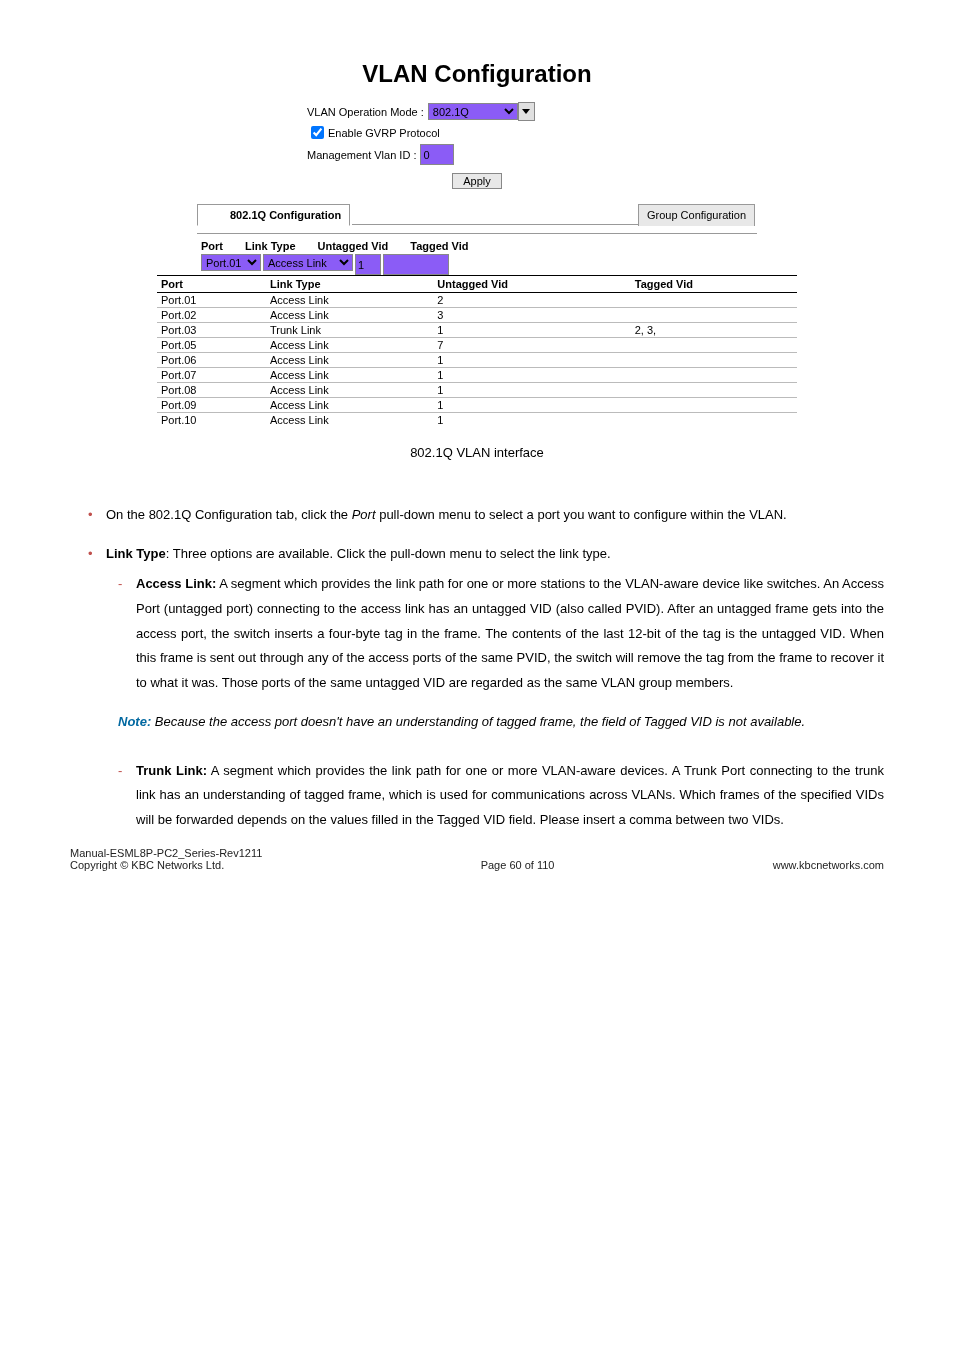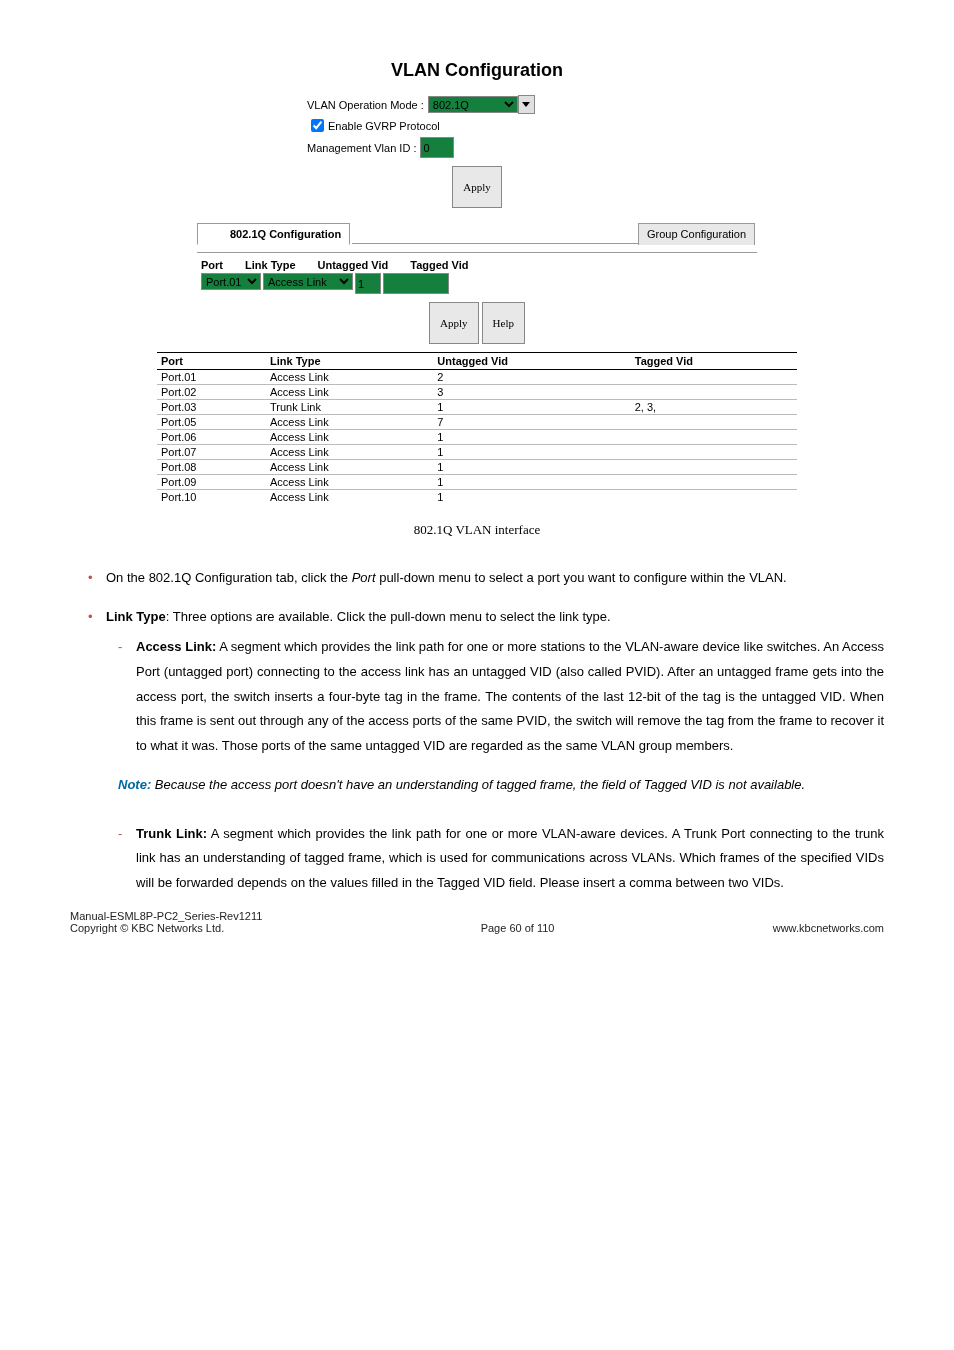--- a/index.html
+++ b/index.html
@@ -7,50 +7,50 @@
     font-size: 12px;
     color: #000;
     background: #fff;
     margin: 0;
     padding: 60px 70px 40px 70px;
     width: 954px;
     box-sizing: border-box;
   }
   .vlan-title {
     font-family: Arial, sans-serif;
-    font-size: 18px;
+    font-size: 24px;
     font-weight: bold;
     text-align: center;
     margin: 0 0 14px 0;
   }
   .config-box {
     width: 340px;
     margin: 0 auto 6px auto;
   }
   .config-row {
     display: flex;
     align-items: center;
     font-size: 11px;
     margin: 2px 0;
   }
   .config-row label { margin-right: 4px; }
   select.small, input.small {
     font-size: 11px;
     height: 17px;
     border:1px solid #888;
-    background:#15803d;
+    background:#8b5cf6;
   }
   .select-wide { width: 90px; }
   .input-sm { width: 28px; }
   .btn {
-    font-family: Liberation Serif, serif;
+    font-family: Liberation Sans, sans-serif;
     font-size: 11px;
     background: #e8e8e8;
     border: 1px solid #888;
-    padding: 14px 10px;
+    padding: 1px 10px;
     cursor: pointer;
   }
   .apply-row { text-align: center; margin: 8px 0 14px 0; }
   .tabs {
     display: flex;
     width: 560px;
     margin: 0 auto 8px auto;
     font-size: 11px;
   }
   .tab {
@@ -91,23 +91,23 @@
     border-top: 1px solid #000;
     padding: 2px 4px;
     background:#fff;
   }
   .data-table td {
     border-top: 1px solid #bbb;
     padding: 1px 4px;
   }
   .caption {
     text-align: center;
-    font-family: Liberation Serif, serif;
+    font-family: Liberation Sans, sans-serif;
     font-size: 13px;
-    margin: 18px 0 28px 0;
+    margin: 18px 0 43px 0;
   }
   ul.outer {
     list-style: none;
     padding-left: 36px;
     margin: 0;
   }
   ul.outer > li {
     position: relative;
     margin-bottom: 14px;
     font-size: 13px;
@@ -216,24 +216,20 @@
     <span data-name="col-port">Port</span>
     <span data-name="col-linktype">Link Type</span>
     <span data-name="col-untagged">Untagged Vid</span>
     <span data-name="col-tagged">Tagged Vid</span>
   </div>
   <div class="tab-controls">
     <select class="small" style="width:60px" data-name="port-select"><option>Port.01</option></select>
     <select class="small" style="width:90px" data-name="linktype-select"><option>Access Link</option></select>
     <input class="small" style="width: 20px;" data-name="untagged-vid-input" value="1">
     <input class="small" style="width: 60px;" data-name="tagged-vid-input">
-  </div>
-  <div class="apply-help">
-    <button class="btn" data-name="apply-button-mid">Apply</button>
-    <button class="btn" data-name="help-button">Help</button>
   </div>
 </div>
 
 <table class="data-table" data-name="vlan-table">
   <thead>
     <tr>
       <th data-name="th-port">Port</th>
       <th data-name="th-link">Link Type</th>
       <th data-name="th-uv">Untagged Vid</th>
       <th data-name="th-tv">Tagged Vid</th>

